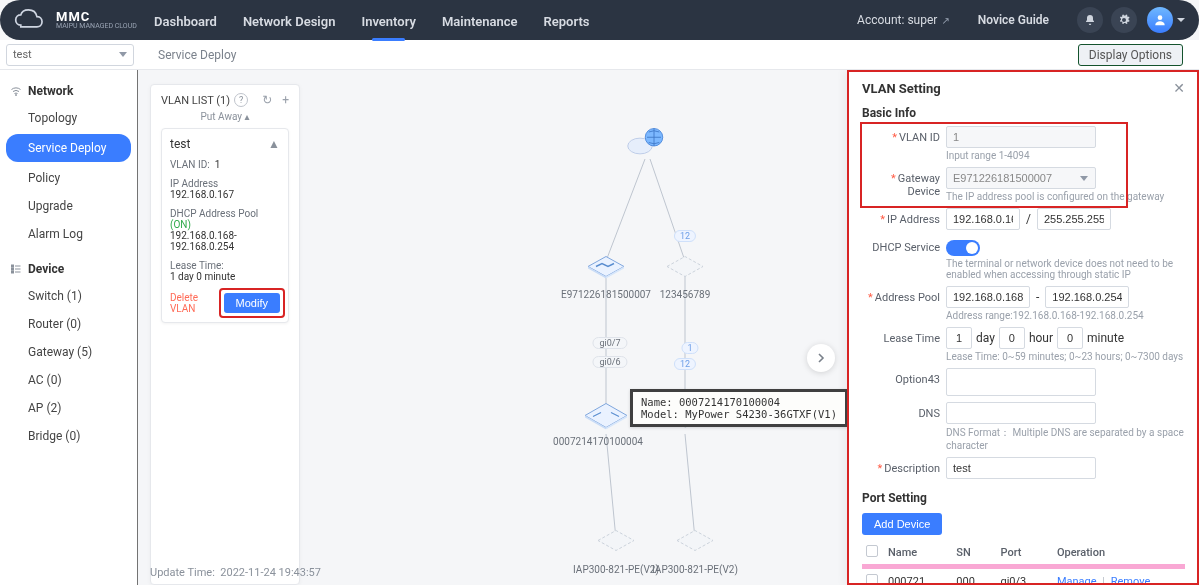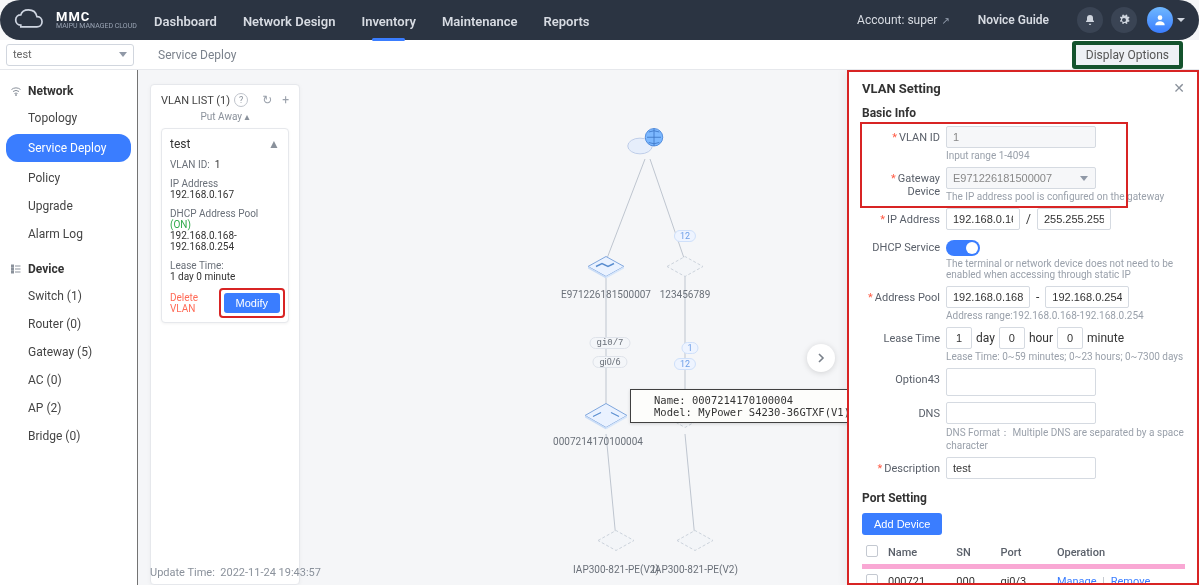--- a/index.html
+++ b/index.html
@@ -20,21 +20,21 @@
   .novice { color: #d7dbe2; font-size: 12px; font-weight: 600; margin-right: 20px; }
   .icon-circle { width: 26px; height: 26px; border-radius: 50%; background: #3a4454; color: #cfd5de; display: flex; align-items: center; justify-content: center; margin-left: 8px; cursor: pointer; }
   .avatar-wrap { display: flex; align-items: center; margin-left: 10px; cursor: pointer; }
   .avatar { width: 26px; height: 26px; border-radius: 50%; background: linear-gradient(180deg,#6fb8ff,#3a7dff); display: flex; align-items: center; justify-content: center; color: #fff; }
   .caret { width: 0; height: 0; border-left: 4px solid transparent; border-right: 4px solid transparent; border-top: 4px solid #cfd5de; margin-left: 4px; }
   
   .secondbar { display: flex; align-items: center; height: 30px; background: #fff; border-bottom: 1px solid #e6e8ec; }
   .netselect { position: relative; width: 128px; height: 22px; margin: 0 0 0 6px; border: 1px solid #d1d6de; border-radius: 3px; background: #fff; color: #666; display: flex; align-items: center; padding: 0 6px; font-size: 11px; }
   .netselect .caret2 { margin-left: auto; width: 0; height: 0; border-left: 4px solid transparent; border-right: 4px solid transparent; border-top: 5px solid #9099a7; }
   .breadcrumb { margin-left: 24px; color: #7b828c; font-size: 12px; }
-  .display-options { margin-left: auto; margin-right: 16px; background: #eef1f5; border: 4px solid #14532d; border-radius: 3px; padding: 3px 10px; color: #555; font-size: 12px; cursor: pointer; text-align: right; }
+  .display-options { margin-left: auto; margin-right: 16px; background: #eef1f5; border: 1px solid #14532d; border-radius: 3px; padding: 3px 10px; color: #555; font-size: 12px; cursor: pointer; text-align: right; }
   
   .body { display: flex; height: calc(585px - 40px - 30px); position: relative; overflow: hidden; }
   .sidebar { width: 138px; background: #fff; border-right: 1px solid #737373; padding-top: 8px; }
   .sb-group-hdr { display: flex; align-items: center; gap: 6px; padding: 6px 10px; font-size: 12px; font-weight: 700; color: #333; cursor: pointer; }
   .sb-icon { width: 12px; height: 12px; display: inline-flex; align-items: center; justify-content: center; color: #8a919b; }
   .sb-item { padding: 7px 10px 7px 28px; font-size: 12px; color: #444; cursor: pointer; }
   .sb-item.selected { background: #3a7dff; color: #fff; border-radius: 12px; margin: 2px 6px; padding-left: 22px; }
   
   .center { flex: 1; position: relative; display: flex; padding: 14px 0 0 12px; overflow: hidden; }
   .vlan-list { width: 150px; background: #fff; border: 1px solid #e6e8ec; border-radius: 4px; box-shadow: 0 1px 4px rgba(0,0,0,0.04); padding: 8px 10px 8px 10px; }
@@ -55,21 +55,21 @@
   .delv { color: #ff6b57; font-size: 10px; line-height: 1.1; cursor: pointer; }
   .modify-btn { background: #3a7dff; color: #fff; border: none; border-radius: 3px; font-size: 11px; padding: 4px 12px; margin-left: auto; cursor: pointer; position: relative; }
   .modify-outline { position: absolute; border: 2px solid #d82424; border-radius: 4px; pointer-events: none; }
   
   .canvas { flex: 1; position: relative; }
   .canvas svg.full { position: absolute; inset: 0; width: 100%; height: 100%; overflow: visible; pointer-events: none; }
   .dev-label { position: absolute; font-size: 10px; color: #6a7079; text-align: center; transform: translateX(-50%); }
   .node { position: absolute; transform: translate(-50%,-50%); }
   .chip-num { position: absolute; transform: translate(-50%,-50%); font-size: 9px; color: #6fa0e8; background: #eef4ff; border: 1px solid #cfe0fa; border-radius: 8px; padding: 0 5px; }
   .port-chip { position: absolute; transform: translateX(-50%); font-size: 9px; color: #6a7079; background: #f4f6f9; border: 1px solid #dfe3ea; border-radius: 8px; padding: 0 6px; }
-  .tooltip { position: absolute; background: #fdfdfb; border: 1px solid #404040; font-family: monospace; font-size: 10.5px; color: #333; padding: 4px 23px; box-shadow: 0 1px 3px rgba(0,0,0,0.15); white-space: pre; z-index: 50; }
+  .tooltip { position: absolute; background: #fdfdfb; border: 3px solid #404040; font-family: monospace; font-size: 10.5px; color: #333; padding: 4px 8px; box-shadow: 0 1px 3px rgba(0,0,0,0.15); white-space: pre; z-index: 50; }
   .round-btn { position: absolute; width: 28px; height: 28px; border-radius: 50%; background: #fff; box-shadow: 0 1px 6px rgba(0,0,0,0.15); display: flex; align-items: center; justify-content: center; color: #7a818b; cursor: pointer; }
   .update-time { position: absolute; bottom: 6px; left: 12px; font-size: 11px; color: #8a919b; }
   
   .right-panel { width: 352px; background: #fff; border-left: 1px solid #e6e8ec; box-shadow: -4px 0 8px rgba(0,0,0,0.04); padding: 10px 14px 12px 14px; position: relative; outline: 2px solid #d82424; outline-offset: -2px; overflow: hidden; }
   .panel-hdr { display: flex; align-items: flex-end; }
   .panel-title { font-size: 13px; font-weight: 700; color: #333; }
   .panel-close { margin-left: auto; color: #8a919b; font-size: 14px; cursor: pointer; }
   .section-title { font-size: 12px; font-weight: 700; color: #333; margin-top: 10px; margin-bottom: 4px; }
   .form-row { display: flex; align-items: flex-start; margin-top: 6px; }
   .form-lbl { width: 78px; text-align: right; font-size: 11px; color: #5a606a; padding-top: 5px; }
@@ -263,21 +263,21 @@
         <svg width="44" height="32" viewBox="0 0 44 32">
             <polygon points="4,20 22,10 40,20 22,30" fill="#f3f5f8" stroke="#cbd2db" stroke-dasharray="3 2"></polygon>
           </svg>
       </div>
       <div class="dev-label" style="left:385px;top:205px;">123456789</div>
 
       <div class="chip-num" style="left:385px;top:152px;">12</div>
       <div class="chip-num" style="left:385px;top:280px;">12</div>
       <div class="chip-num" style="left:390px;top:264px;">1</div>
 
-      <div class="port-chip" style="left:310px;top:253px;font-family:Liberation Mono, monospace;">gi0/7</div>
+      <div class="port-chip" style="left:310px;top:253px;">gi0/7</div>
       <div class="port-chip" style="left:310px;top:272px;">gi0/6</div>
 
       <div class="node" style="left:306px;top:330px;">
         <svg width="50" height="34" viewBox="0 0 50 34">
             <polygon points="4,20 25,8 46,20 25,32" fill="#eaf2ff" stroke="#7ea6dd"></polygon>
             <polygon points="4,20 25,32 25,34 4,22" fill="#c9dcf6"></polygon>
             <polygon points="46,20 25,32 25,34 46,22" fill="#d7e6fa"></polygon>
             <g stroke="#5b8ed0" stroke-width="1.2" fill="none">
               <path d="M14 20l6-3M14 20l-2 1"></path>
               <path d="M36 20l-6-3M36 20l2 1"></path>

